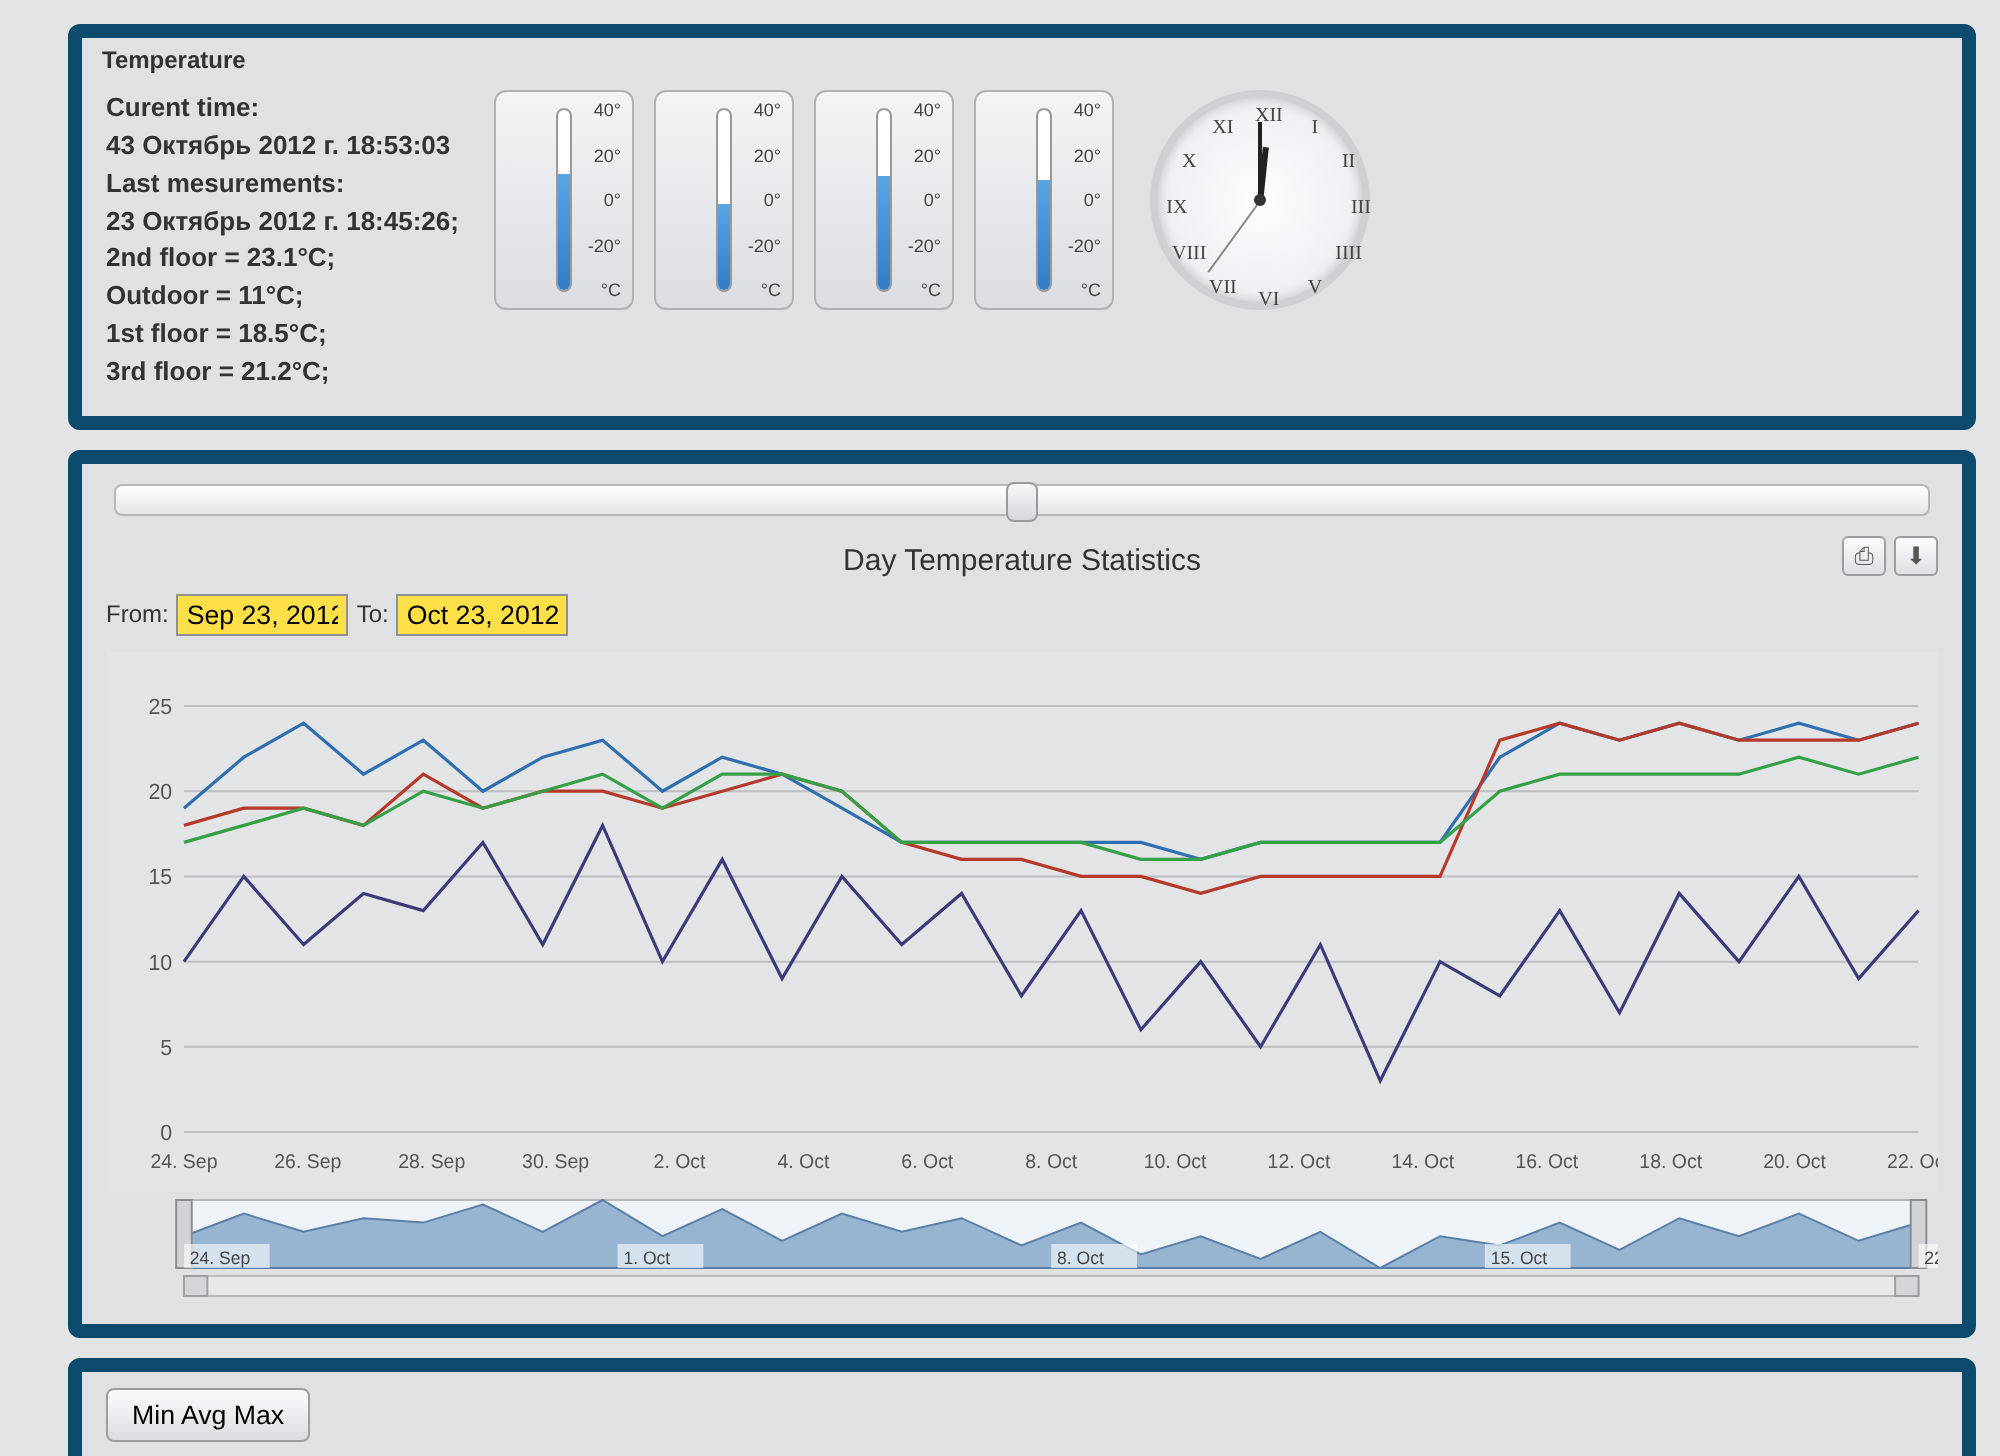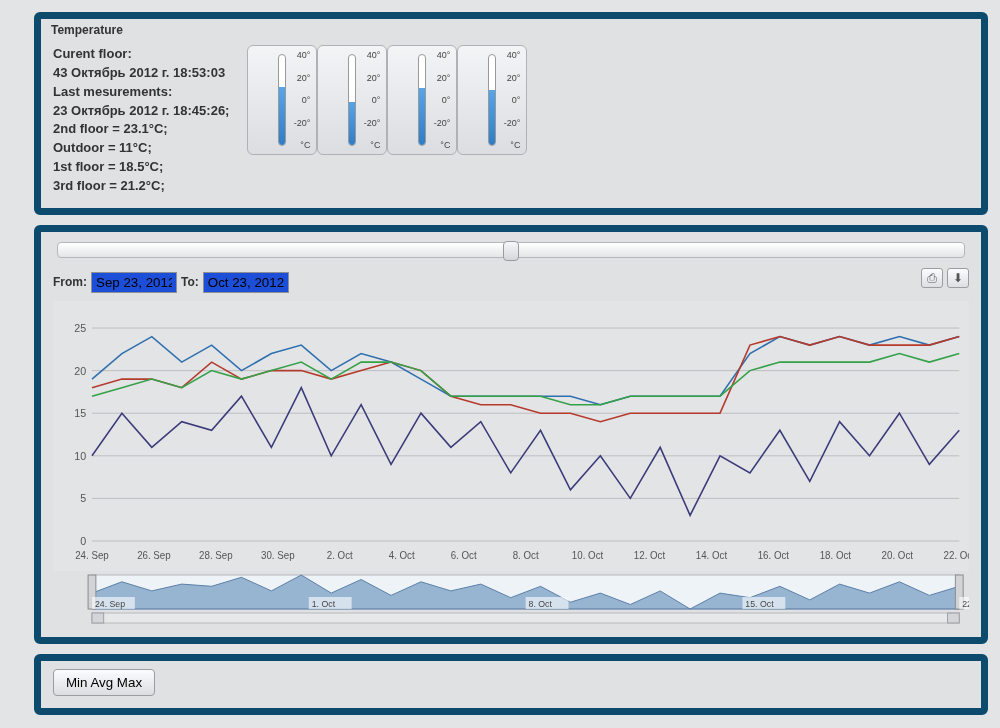--- a/index.html
+++ b/index.html
@@ -25,21 +25,21 @@
     color:#333;
   }
   .panel-body {
     padding:8px 12px 12px 12px;
   }
 
   
   .temp-layout { display:flex; align-items:flex-start; gap:18px;}
   .temp-text { line-height:1.45; font-size:13px; }
   .temp-text b { font-weight:bold; }
-  .thermos { display:flex; gap:0; }
+  .thermos { display:flex; gap:10px; }
   .thermo {
     width:70px; height:110px;
     background:linear-gradient(#f3f4f6,#dcdde0);
     border:1px solid #b0b1b4;
     border-radius:6px;
     position:relative;
     display:flex;
     align-items:center;
     justify-content:center;
     font-size:9px;
@@ -107,24 +107,24 @@
     padding:3px 6px;
     border:1px solid #9fa0a3;
     background:linear-gradient(#fbfcfe,#e0e1e4);
     color:#444;
     cursor:pointer;
   }
   .zoom-btns button:first-child { border-radius:4px 0 0 4px; }
   .zoom-btns button:last-child  { border-radius:0 4px 4px 0; }
   .zoom-btns button + button { border-left:none; }
   .range-inputs { display:flex; align-items:center; gap:4px; }
-  .range-inputs span { font-weight:bold; }
+  .range-inputs span { font-weight:normal; }
   .range-inputs input {
     width:86px; font:11px inherit; padding:2px 4px;
-    border:1px solid #8f9093; background:#1d4ed8;
+    border:1px solid #8f9093; background:#fde047;
   }
   .icon-buttons { display:flex; gap:4px; position:absolute; right:12px; top:36px;}
   .icon-btn {
     width:22px; height:20px;
     border:1px solid #9c9da0;
     background:linear-gradient(#fbfcfe,#dedfe2);
     border-radius:3px;
     display:flex; align-items:center; justify-content:center;
     font-size:12px; color:#555; cursor:pointer;
   }
@@ -155,21 +155,21 @@
   }
 </style>
 </head>
 <body>
 
 <div class="panel">
   <div class="panel-title">Temperature</div>
   <div class="panel-body">
     <div class="temp-layout">
       <div class="temp-text">
-        <b>Curent floor:</b><br>
+        <b>Curent time:</b><br>
         <b>43 Октябрь 2012 г. 18:53:03</b><br>
         <b>Last mesurements:</b><br>
         <b>23 Октябрь 2012 г. 18:45:26;</b><br>
         <b>2nd floor = 23.1°C;</b><br>
         <b>Outdoor = 11°C;</b><br>
         <b>1st floor = 18.5°C;</b><br>
         <b>3rd floor = 21.2°C;</b>
       </div>
 
       <div class="thermos">
@@ -217,36 +217,55 @@
           <div class="thermo-scale">
             <span>40°</span>
             <span>20°</span>
             <span>0°</span>
             <span>-20°</span>
             <span>°C</span>
           </div>
         </div>
       </div>
 
+      <div class="clock" id="clock">
+        <div class="hand hour" style="transform:rotate(-84deg)"></div>
+        <div class="hand min" style="transform:rotate(-90deg)"></div>
+        <div class="hand sec" style="transform:rotate(126deg)"></div>
+        <div class="clock-center"></div>
+      <div class="clock-num" style="left: 55px; top: 9px;">XII</div>
+          <div class="clock-num" style="left: 78px; top: 15.1628px;">I</div>
+          <div class="clock-num" style="left: 94.8372px; top: 32px;">II</div>
+          <div class="clock-num" style="left: 101px; top: 55px;">III</div>
+          <div class="clock-num" style="left: 94.8372px; top: 78px;">IIII</div>
+          <div class="clock-num" style="left: 78px; top: 94.8372px;">V</div>
+          <div class="clock-num" style="left: 55px; top: 101px;">VI</div>
+          <div class="clock-num" style="left: 32px; top: 94.8372px;">VII</div>
+          <div class="clock-num" style="left: 15.1628px; top: 78px;">VIII</div>
+          <div class="clock-num" style="left: 9px; top: 55px;">IX</div>
+          <div class="clock-num" style="left: 15.1628px; top: 32px;">X</div>
+          <div class="clock-num" style="left: 32px; top: 15.1628px;">XI</div>
+        </div>
     </div>
   </div>
 </div>
 
 <div class="panel graph-panel">
   <div class="panel-body">
 
     <div class="slider-bar">
       <div class="slider-thumb"></div>
     </div>
 
     <div class="icon-buttons">
       <div class="icon-btn">⎙</div>
       <div class="icon-btn">⬇</div>
     </div>
 
+    <div class="chart-title">Day Temperature Statistics</div>
 
     <div class="chart-topbar">
       <div class="range-inputs">
         <span>From:</span>
         <input value="Sep 23, 2012" style="">
         <span>To:</span>
         <input value="Oct 23, 2012" style="">
       </div>
     </div>
 

